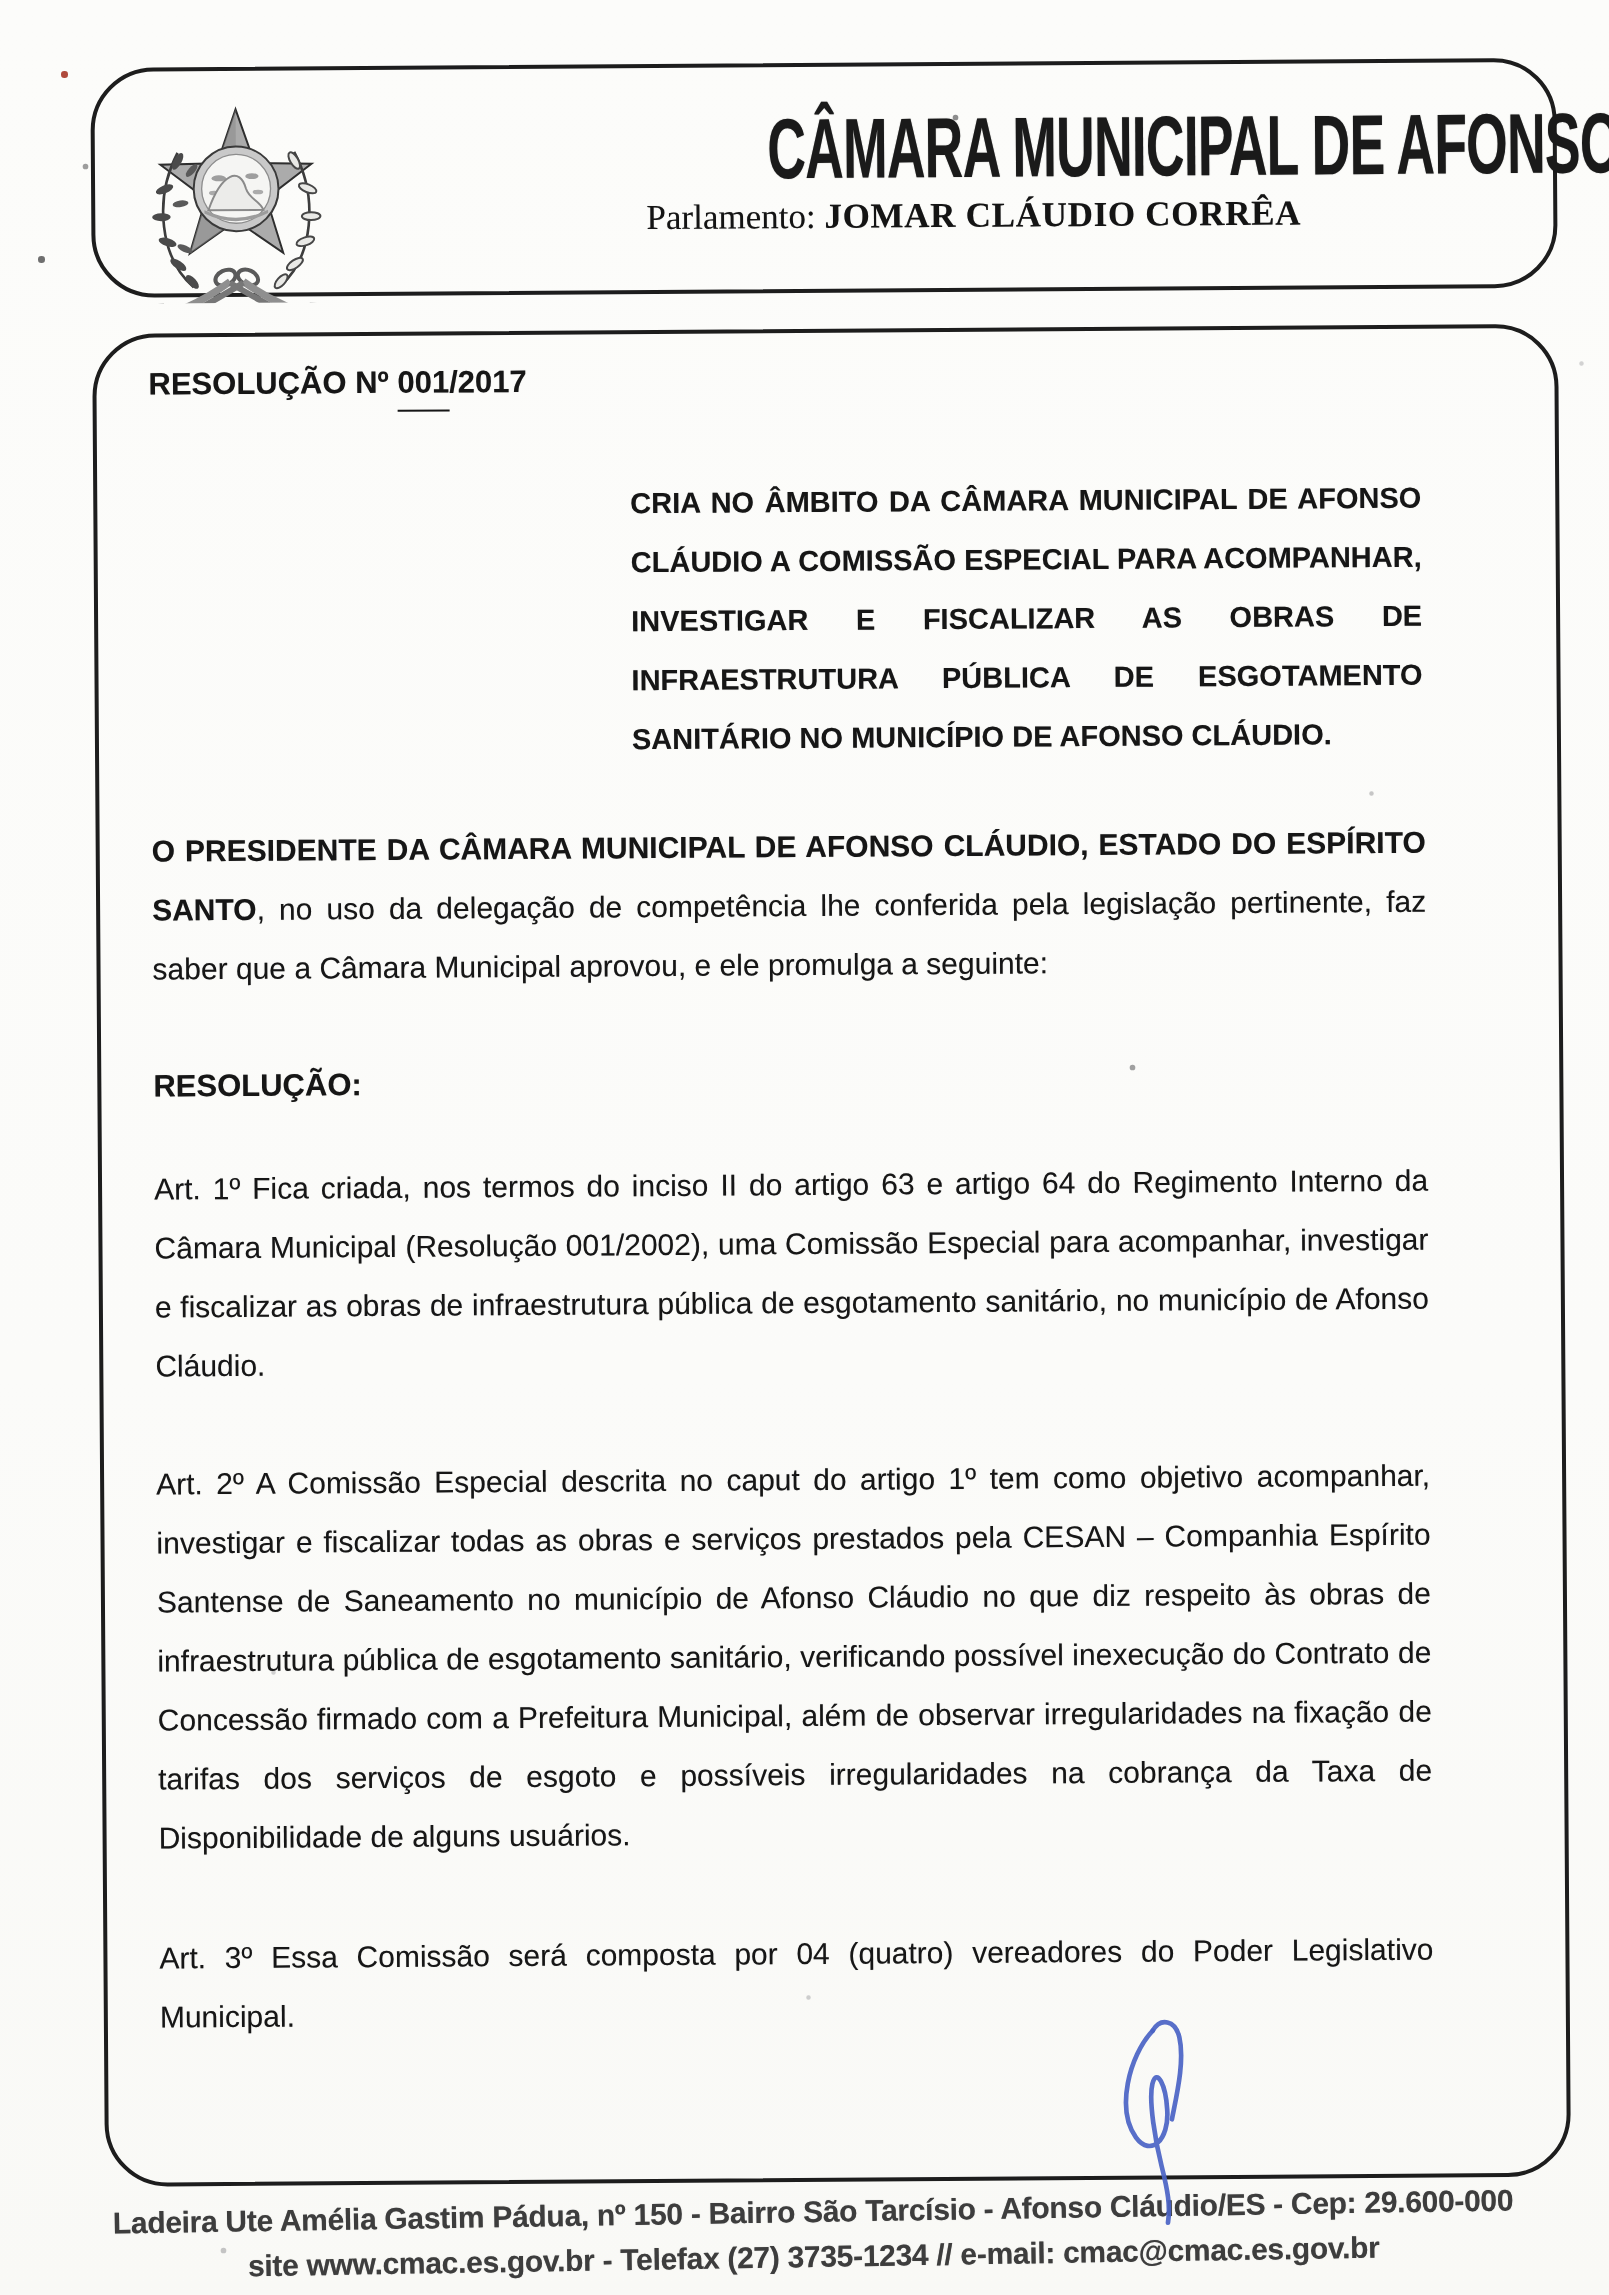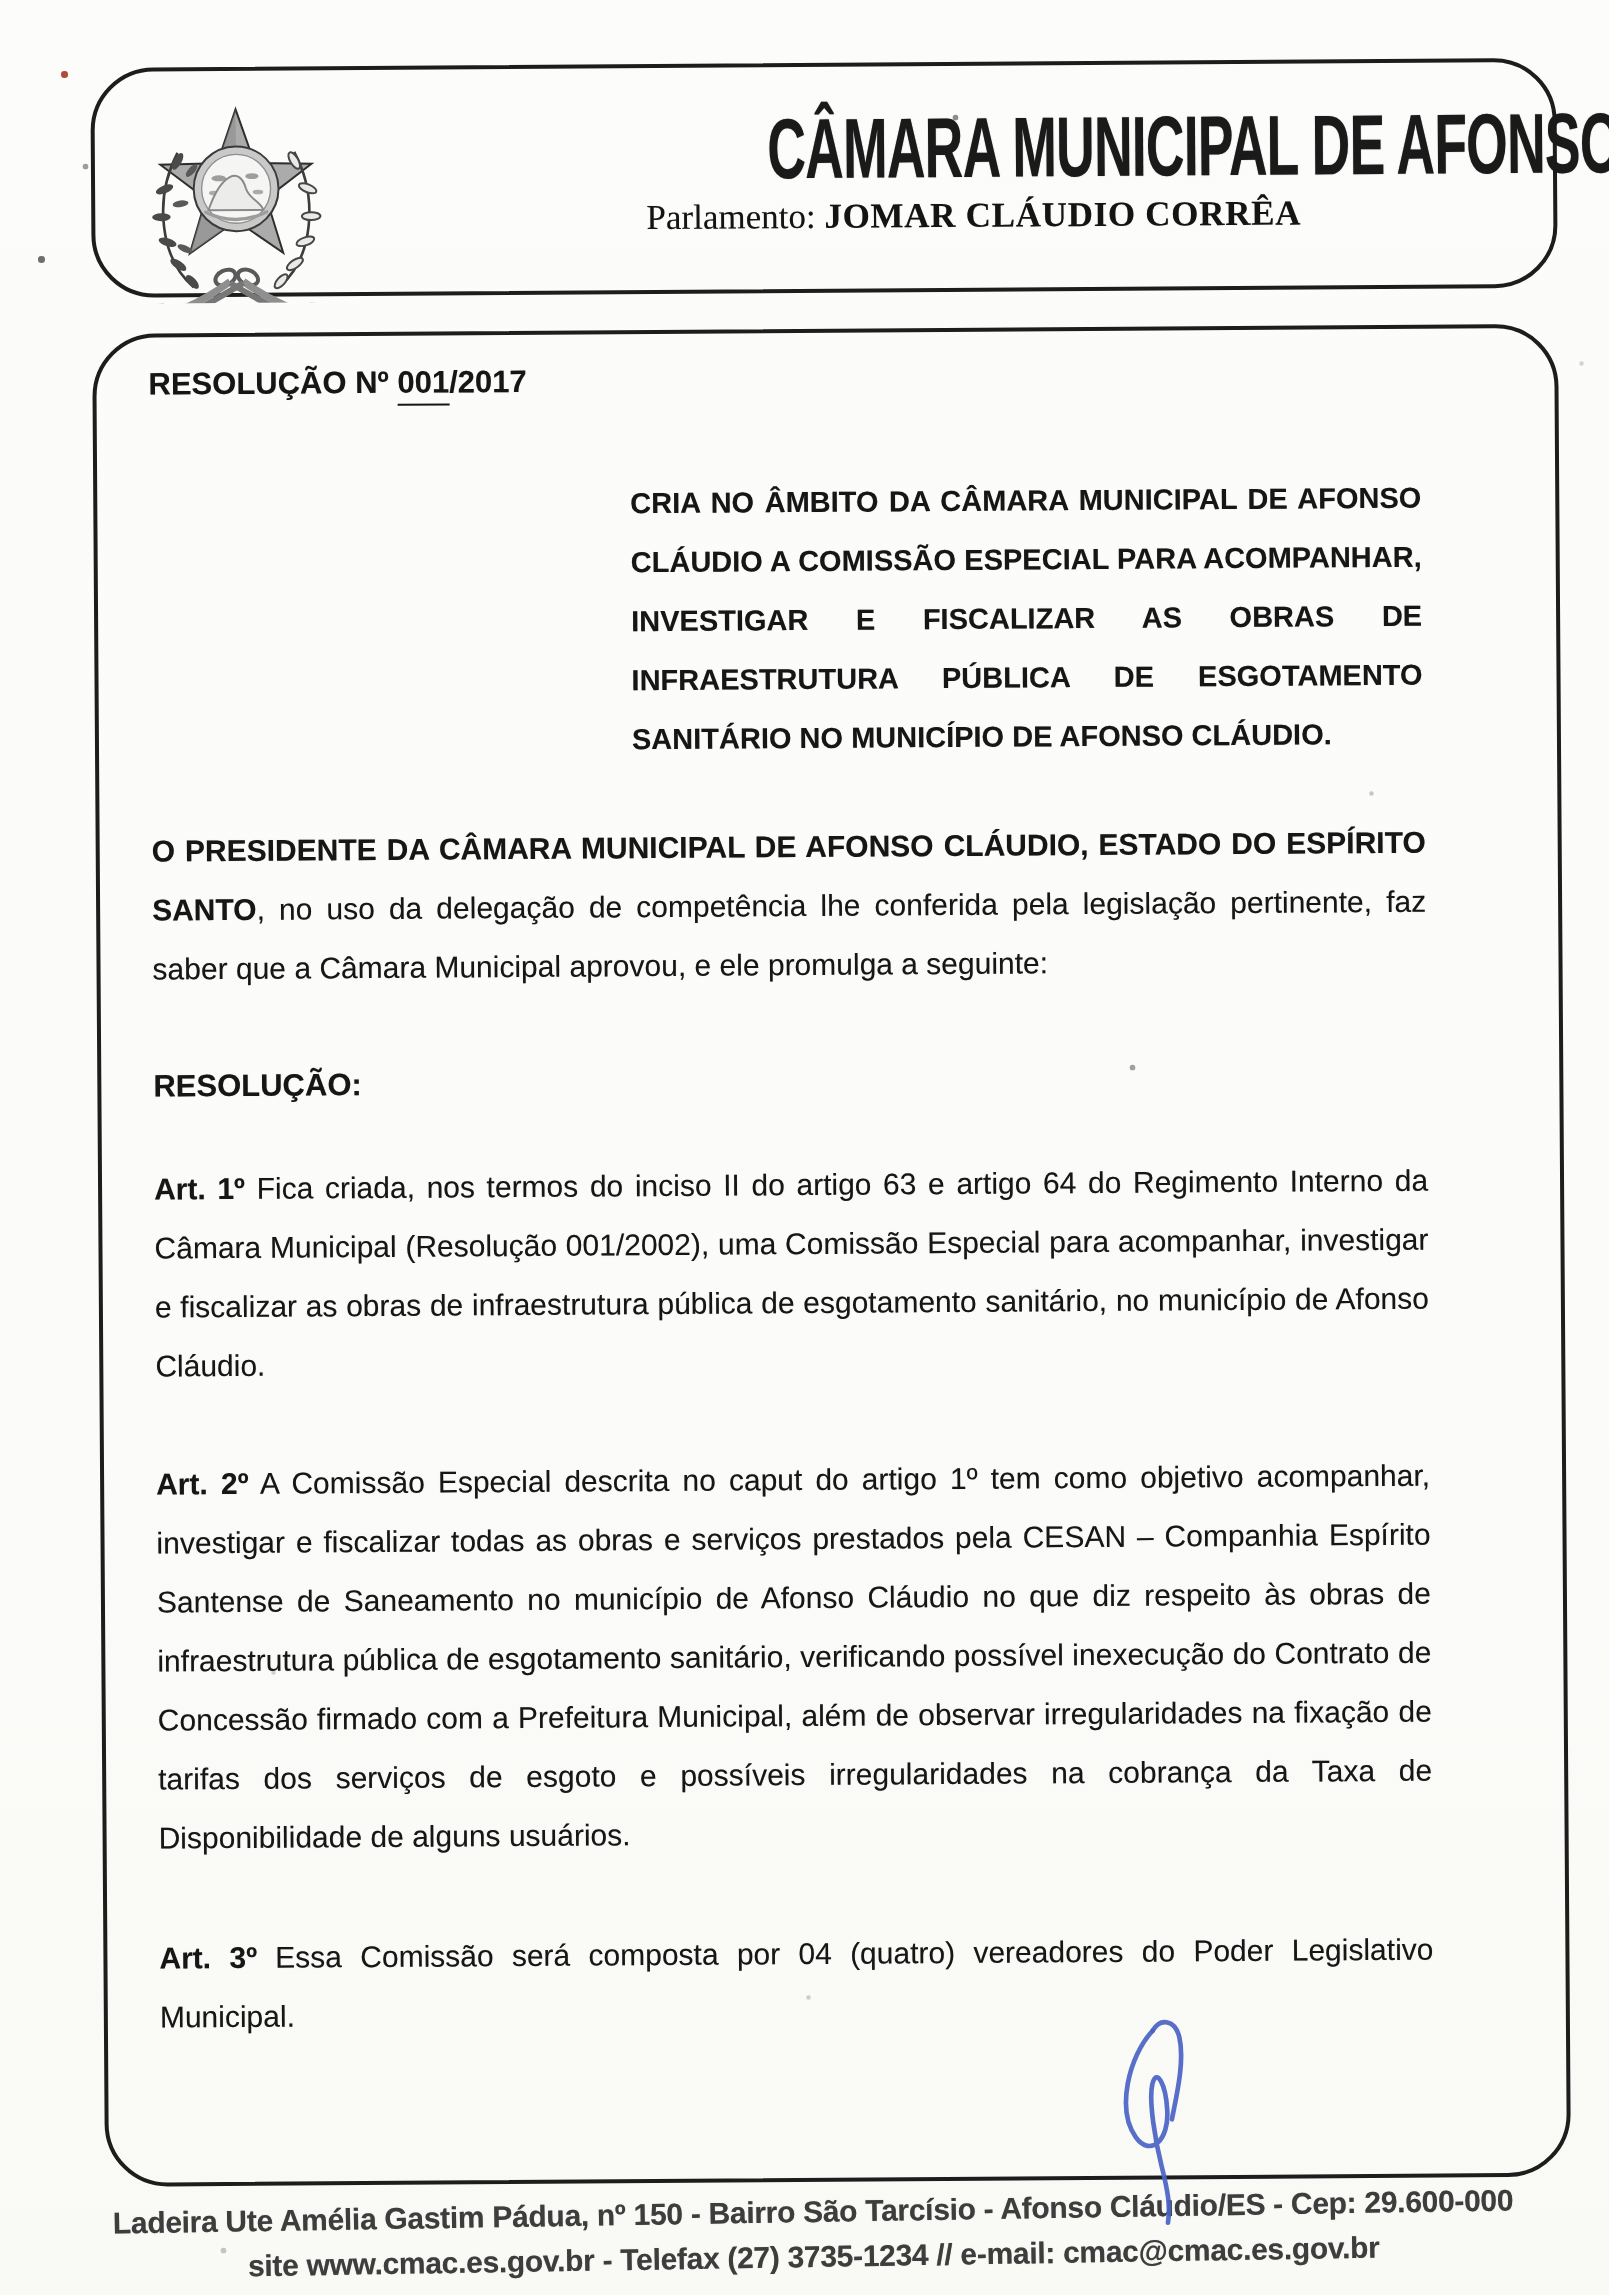--- a/index.html
+++ b/index.html
@@ -31,30 +31,30 @@
   }
   .parliament .name{font-weight:700;letter-spacing:0.7px;}
 
   
   .body-box{
     position:absolute;left:97px;top:329px;width:1466px;height:1853px;
     border:4.7px solid #1d1d1d;border-radius:63px;box-sizing:border-box;
     padding:0 132px 0 52px;
   }
   .res-title{margin:29px 0 0;font-size:31px;font-weight:700;letter-spacing:0;}
-  .res-title .u{border-bottom:2.7px solid #161616;padding-bottom:4px;}
+  .res-title .u{border-bottom:2.7px solid #161616;padding-bottom:10px;}
   .ementa{
     margin:75px 0 0 481px;width:791px;font-size:29px;font-weight:700;
     line-height:59px;text-align:justify;
   }
   .preamble{margin:49px 0 0;font-size:30px;line-height:59px;text-align:justify;}
   .preamble b{font-weight:700;}
   .section-heading{margin:70px 0 0;font-size:31px;font-weight:700;}
   .article{font-size:30px;line-height:59px;text-align:justify;}
-  .article b{font-weight:700;}
+  .article b{font-weight:400;}
   .art-1{margin:55px 0 0;}
   .art-2{margin:59px 0 0;}
   .art-3{margin:61px 0 0;}
 
   
   .footer{
     position:absolute;left:0;top:2189px;width:1610px;text-align:center;
     font-size:30px;font-weight:700;line-height:45px;color:#3d3d3d;
     letter-spacing:-0.3px;transform:rotate(-0.55deg);
     text-shadow:0 0 0.7px rgba(60,60,60,.5);

